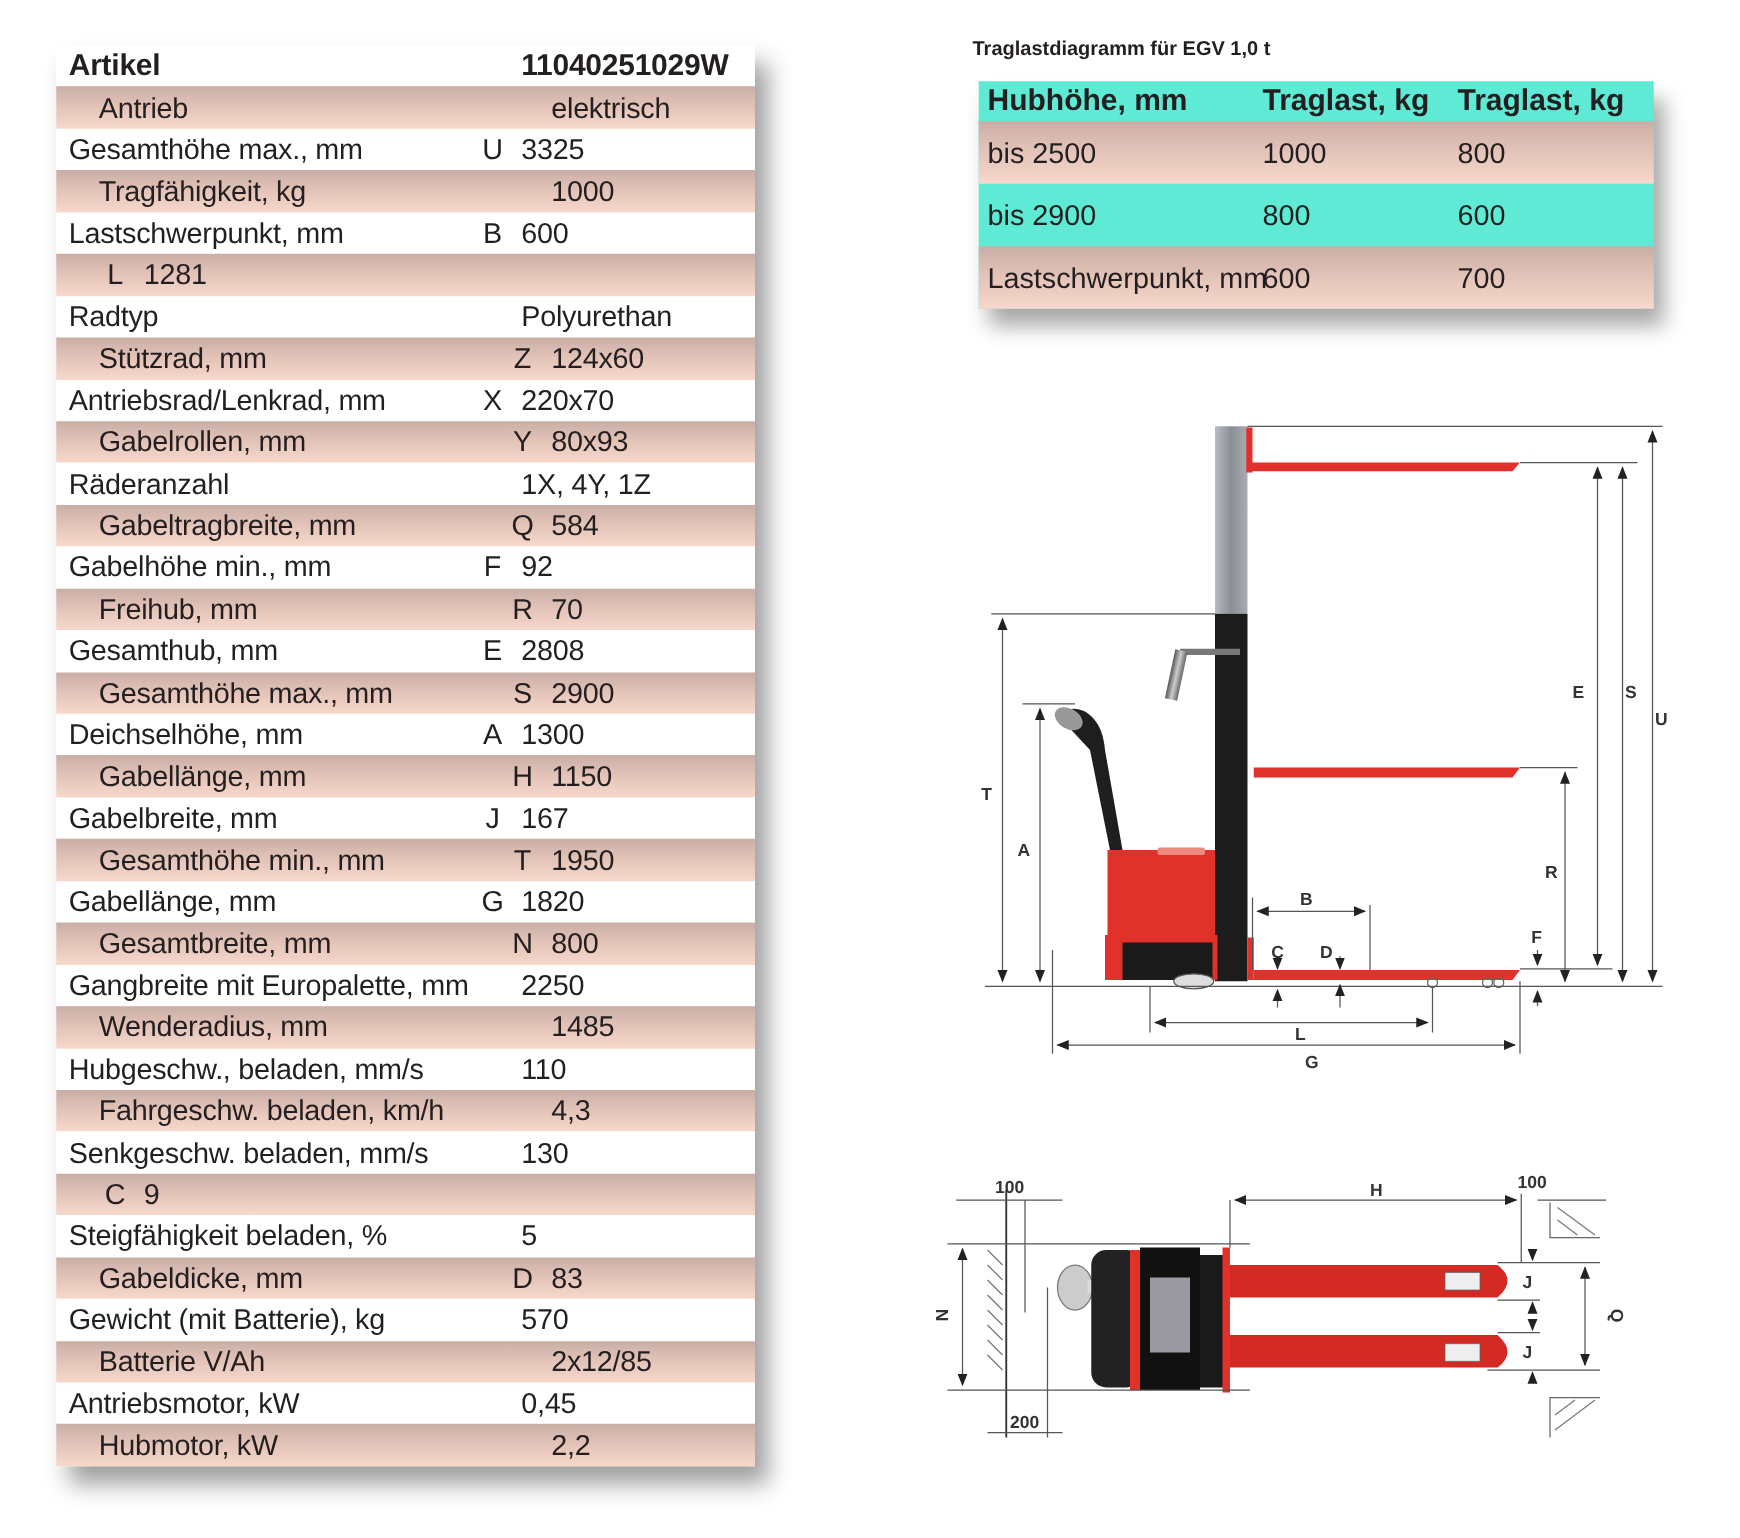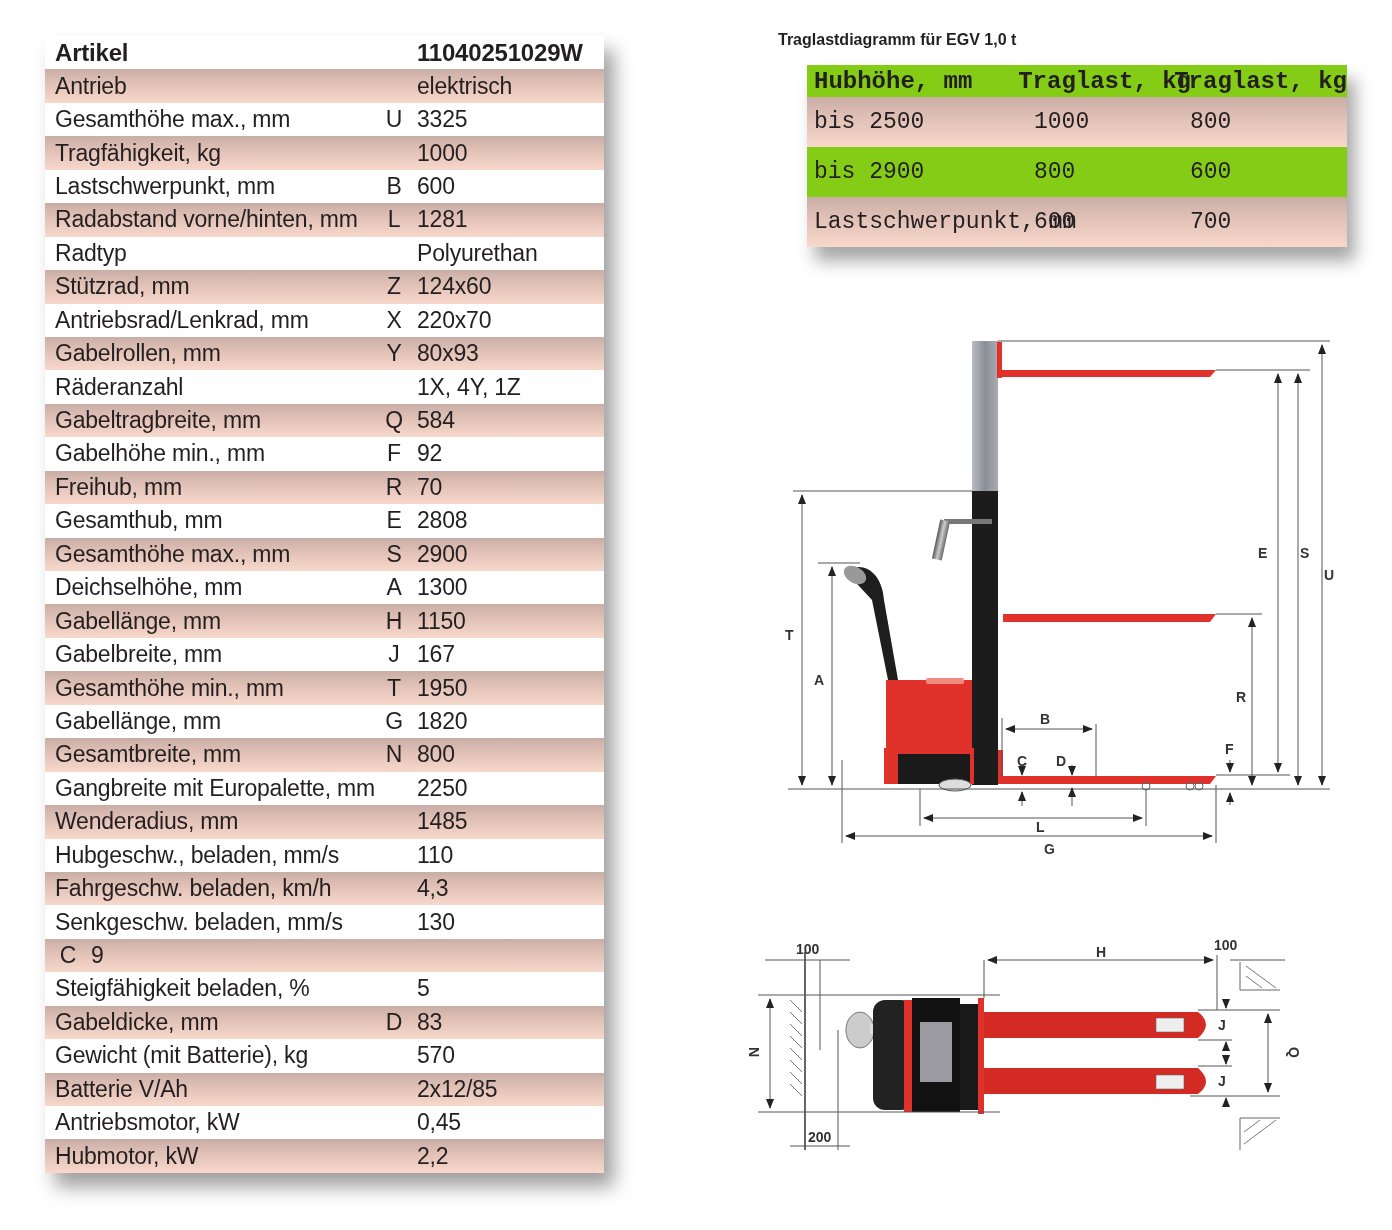--- a/index.html
+++ b/index.html
@@ -4,30 +4,30 @@
 <style>
   html, body { margin:0; padding:0; background:#ffffff; }
   body { width:1392px; height:1230px; position:relative; overflow:hidden;
          font-family:"Liberation Sans", sans-serif; color:#231f20; }
 
   
   .spec-table { position:absolute; left:45px; top:36px; width:559px;
     box-shadow: 10px 14px 18px rgba(0,0,0,0.38); background:#fff; }
   .spec-row { display:flex; height:33.45px; align-items:center; font-size:23px;
     letter-spacing:-0.2px; white-space:nowrap; }
-  .spec-row.shaded { background:linear-gradient(to bottom,#c9aea6 0%,#e2c2b7 45%,#f7d8cb 100%); }
+  .spec-row.shaded { background:linear-gradient(to bottom,#c9aea6 0%,#e2c2b7 45%,#f7d8cb 100%);padding-left:24px; }
   .spec-row .label { width:326px; padding-left:10px; box-sizing:border-box; }
   .spec-row .code { width:46px; text-align:center; }
   .spec-row .value { flex:1; padding-left:0; }
   .spec-row.header { font-weight:bold; font-size:24px; }
 
   
   .load-title { position:absolute; left:778px; top:31px; font-size:16px; font-weight:bold; white-space:nowrap; }
-  .load-table { position:absolute; left:807px; top:65px; width:540px;
-    box-shadow: 8px 14px 16px rgba(0,0,0,0.35); background:#84cc16;font-family:Liberation Mono, monospace; }
+  .load-table { position:absolute; left:783px; top:65px; width:540px;
+    box-shadow: 8px 14px 16px rgba(0,0,0,0.35); background:#5eead4; }
   .load-row { display:flex; height:50px; align-items:center; font-size:23px; white-space:nowrap; }
   .load-row.header { font-weight:bold; font-size:24px; height:32px; }
   .load-row.shaded { background:linear-gradient(to bottom,#c9aea6 0%,#e2c2b7 45%,#f7d8cb 100%); }
   .load-row .c1 { width:227px; padding-left:7px; box-sizing:border-box; }
   .load-row .c2 { width:156px; }
   .load-row .c3 { flex:1; }
 
   
   .diagram { position:absolute; }
   .dim-label { font-family:"Liberation Sans", sans-serif; font-size:14px; fill:#333; font-weight:bold; }
@@ -56,21 +56,20 @@
         <span class="label">Tragfähigkeit, kg</span>
         <span class="code"></span>
         <span class="value">1000</span>
       </div>
       <div class="spec-row">
         <span class="label">Lastschwerpunkt, mm</span>
         <span class="code">B</span>
         <span class="value">600</span>
       </div>
       <div class="spec-row shaded">
-        <span class="label">Radabstand vorne/hinten, mm</span>
         <span class="code">L</span>
         <span class="value">1281</span>
       </div>
       <div class="spec-row">
         <span class="label">Radtyp</span>
         <span class="code"></span>
         <span class="value">Polyurethan</span>
       </div>
       <div class="spec-row shaded">
         <span class="label">Stützrad, mm</span>

